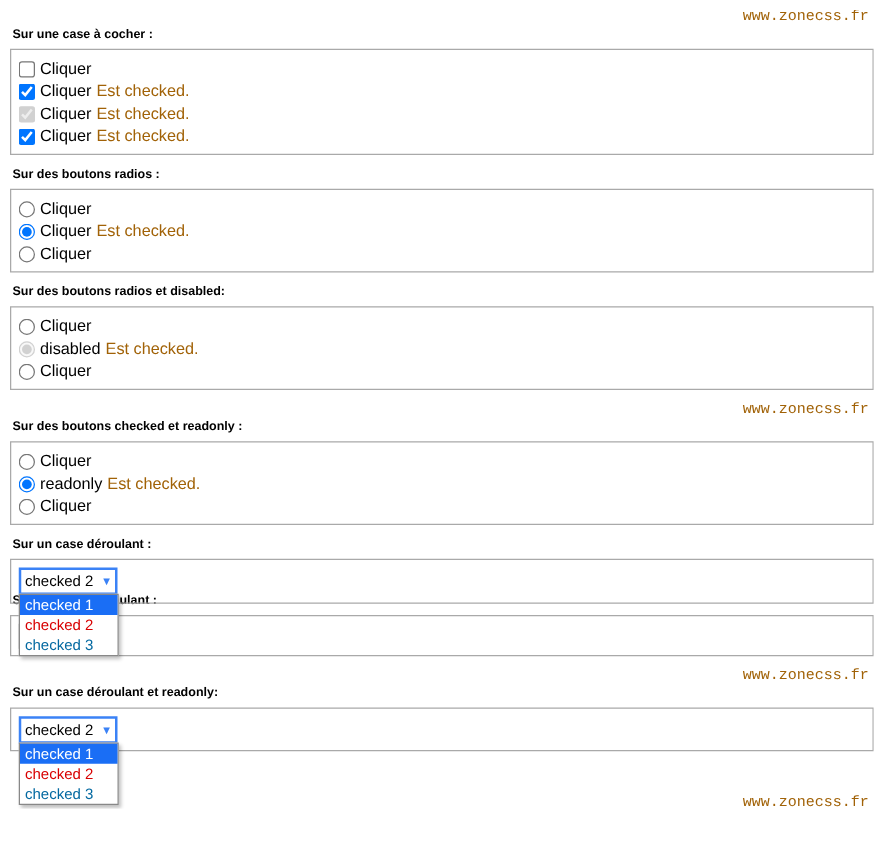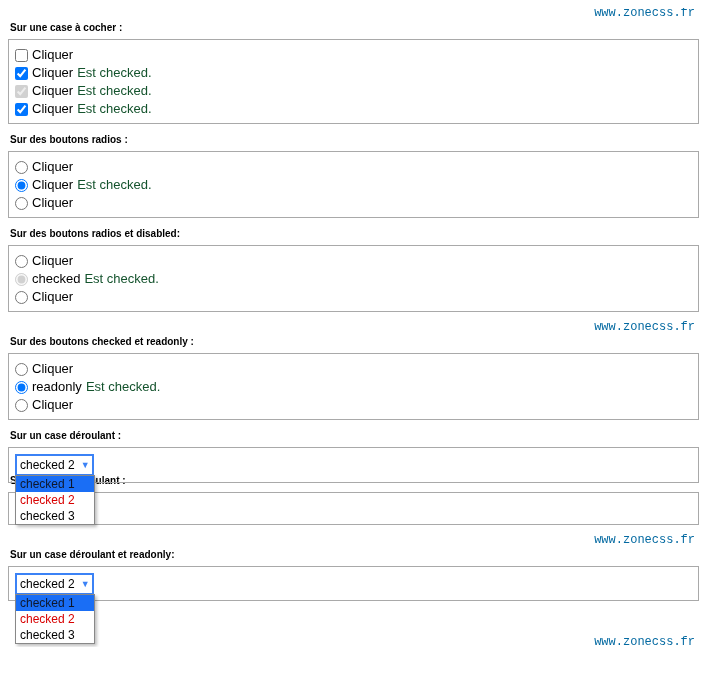--- a/index.html
+++ b/index.html
@@ -7,21 +7,21 @@
     font-size: 13px;
     margin: 8px;
     background: #fff;
     color: #000;
     width: 691px;
   }
   .watermark {
     text-align: right;
     font-family: "Courier New", monospace;
     font-size: 12px;
-    color: #0369a1;
+    color: #a16207;
     margin-right: 4px;
     margin-top: -2px;
     margin-bottom: -2px;
   }
   .section-title {
     font-weight: bold;
     font-size: 10px;
     margin: 4px 0 6px 2px;
   }
   .box {
@@ -32,21 +32,21 @@
   }
   .row {
     display: flex;
     align-items: center;
     line-height: 18px;
   }
   .row label {
     margin-left: 2px;
   }
   .status {
-    color: #14532d;
+    color: #a16207;
     margin-left: 4px;
   }
   input[type="checkbox"], input[type="radio"] {
     margin: 0 2px 0 0;
     vertical-align: middle;
   }
   .select-closed-box {
     display: inline-flex;
     align-items: center;
     border: 1px solid #7a7a7a;
@@ -91,26 +91,26 @@
     top: 21px;
     left: 0;
     border: 1px solid #888;
     background: #fff;
     font-size: 12px;
     box-shadow: 2px 2px 3px rgba(0,0,0,0.25);
     min-width: 78px;
   }
   .select-list .opt {
     padding: 1px 18px 1px 4px;
-    color: #000000;
+    color: #0369a1;
     white-space: nowrap;
   }
   .select-list .opt.hl {
     background: #1a6ef5;
-    color: #0f172a;
+    color: #ffffff;
   }
   .select-list .opt.checked {
     color: #d80000;
   }
   .overlap {
     margin-top: -18px;
   }
 </style>
 </head>
 <body>
@@ -162,21 +162,21 @@
 
 <div class="section-title">Sur des boutons radios et disabled:</div>
 <div class="box">
   <div class="row">
       <input type="radio" name="r2" style="">
       <label>Cliquer</label>
       <span class="status"></span>
     </div>
   <div class="row">
       <input type="radio" name="r2" checked="" disabled="" style="">
-      <label>checked</label>
+      <label>disabled</label>
       <span class="status">Est checked.</span>
     </div>
   <div class="row">
       <input type="radio" name="r2" style="">
       <label>Cliquer</label>
       <span class="status"></span>
     </div>
 </div>
 <div class="watermark">www.zonecss.fr</div>
 

